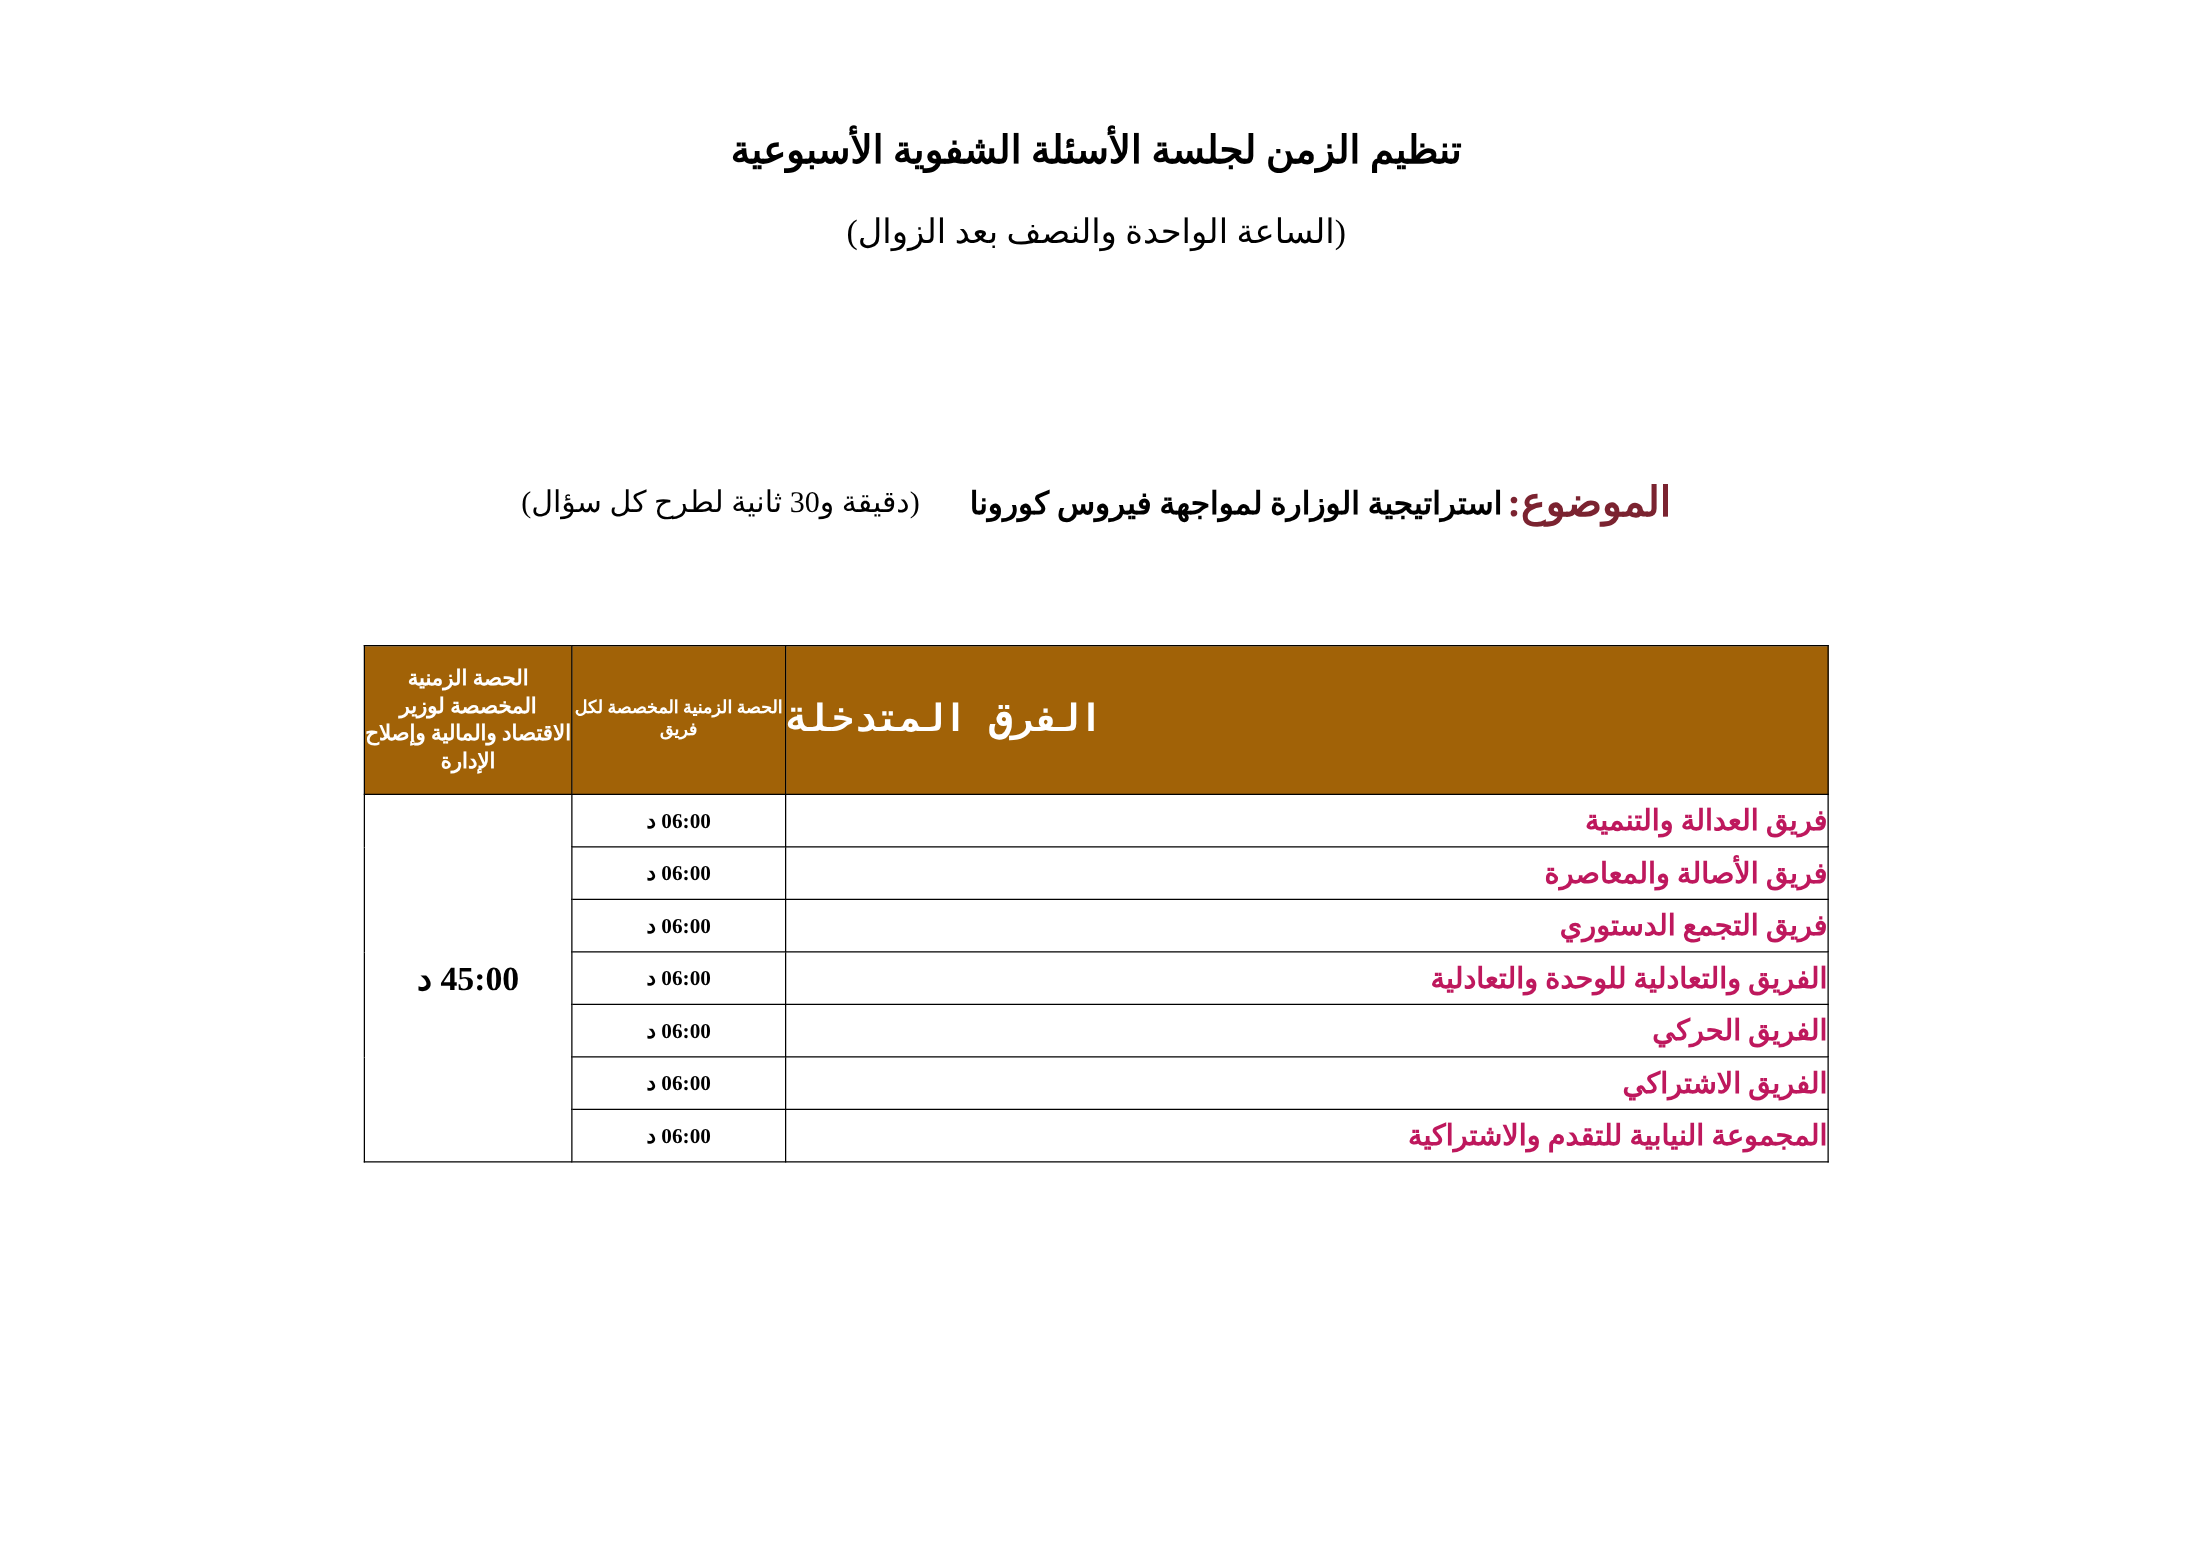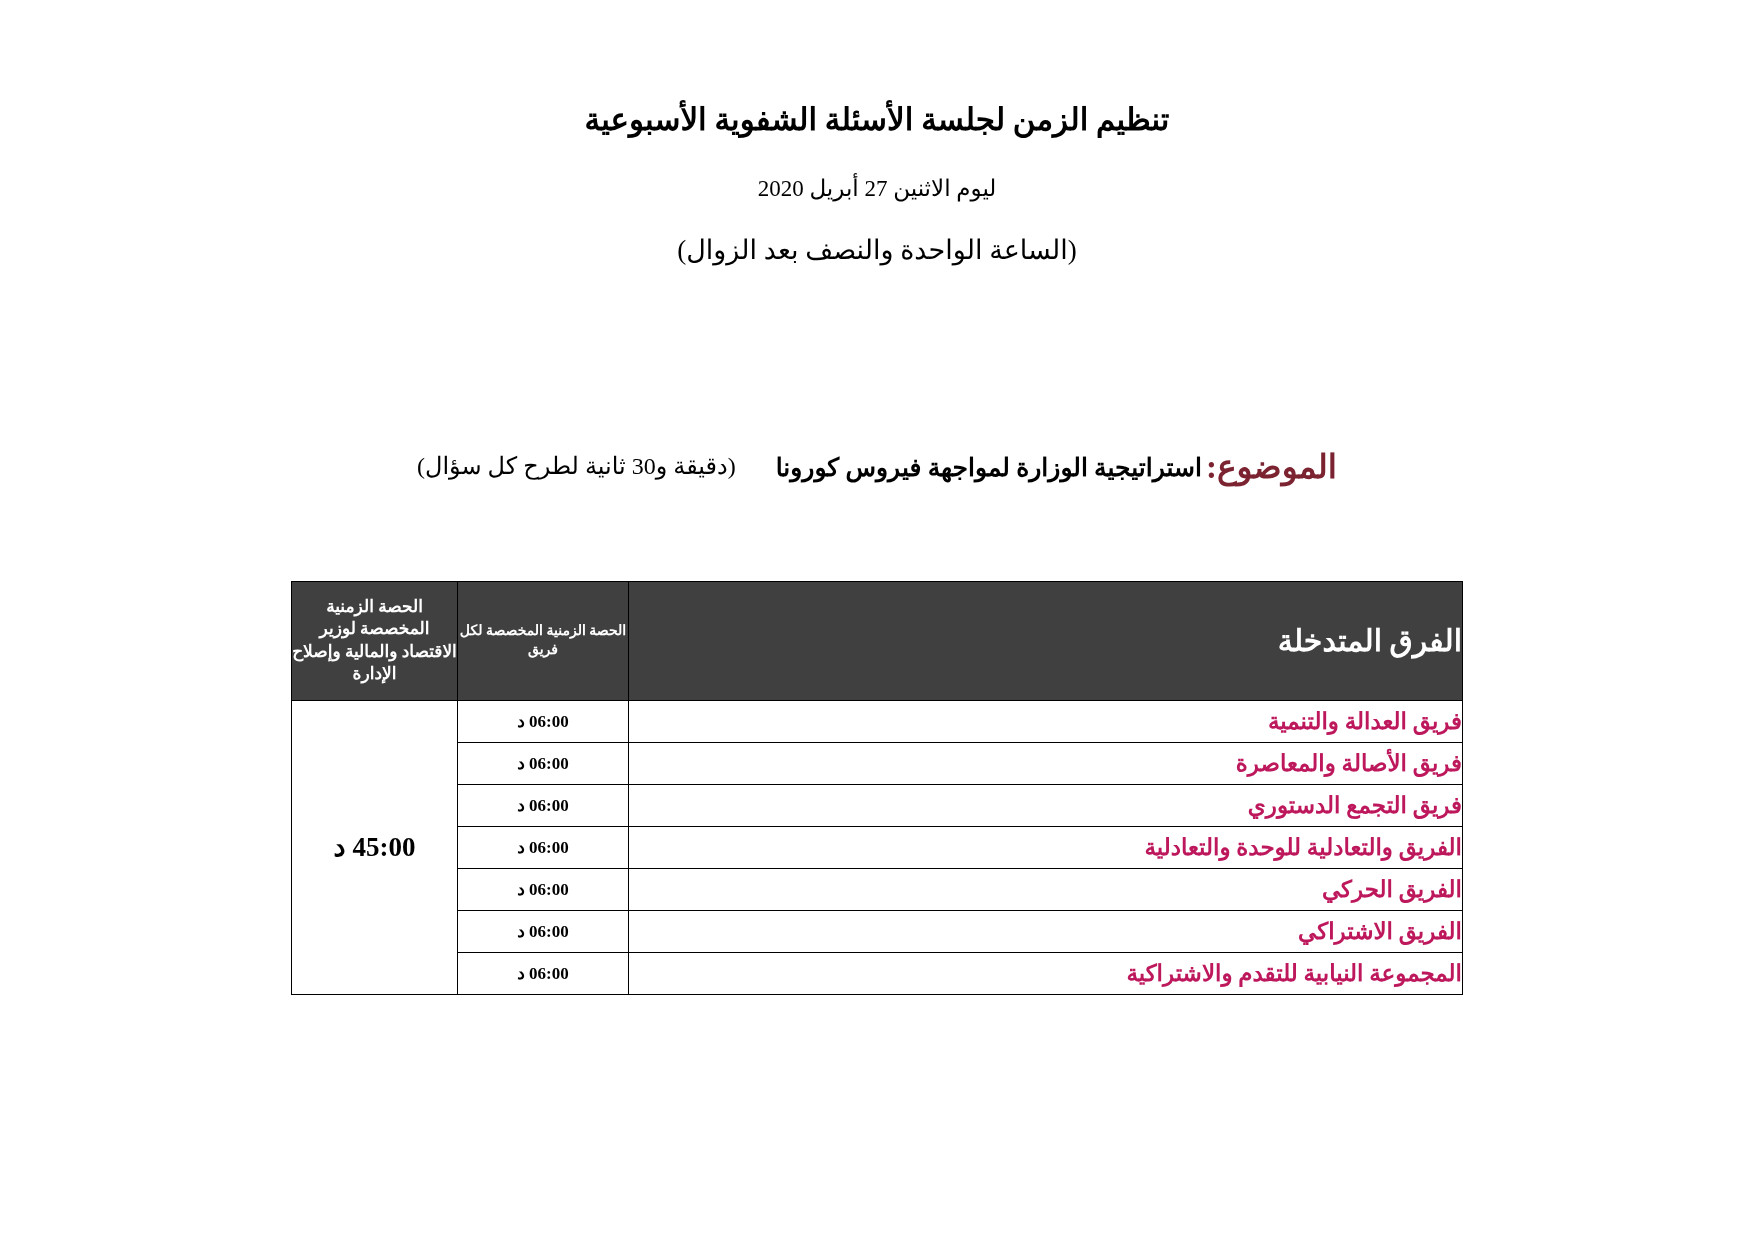--- a/index.html
+++ b/index.html
@@ -88,30 +88,31 @@
     width: 1172px;
     table-layout: fixed;
   }
 
   table.sched th, table.sched td {
     border: 1px solid #000000;
     padding: 0;
   }
 
   thead th {
-    background: #404040;
+    background: #a16207;
     color: #ffffff;
     font-weight: bold;
     vertical-align: middle;
   }
 
   th.col-teams {
     font-size: 30px;
-    text-align: right;
+    text-align: left;
     height: 118px;
+    font-family: Liberation Mono, monospace;
   }
   th.col-pertime {
     font-size: 14px;
     line-height: 1.3;
     text-align: center;
     width: 170px;
     padding: 6px 8px;
   }
   th.col-mintime {
     font-size: 17px;
@@ -142,21 +143,20 @@
     color: #000000;
     vertical-align: middle;
   }
 </style>
 </head>
 <body>
 
 <div class="page">
 
   <div class="doc-title">تنظيم الزمن لجلسة الأسئلة الشفوية الأسبوعية</div>
-  <div class="doc-subtitle">ليوم الاثنين 27 أبريل 2020</div>
   <div class="doc-subtitle2">(الساعة الواحدة والنصف بعد الزوال)</div>
 
   <div class="subject-line">
     <span class="subject-label">الموضوع:</span>
     <span class="subject-main">استراتيجية الوزارة لمواجهة فيروس كورونا</span>
     <span class="subject-paren">(دقيقة و30 ثانية لطرح كل سؤال)</span>
   </div>
 
   <div class="table-wrap">
     <table class="sched">

